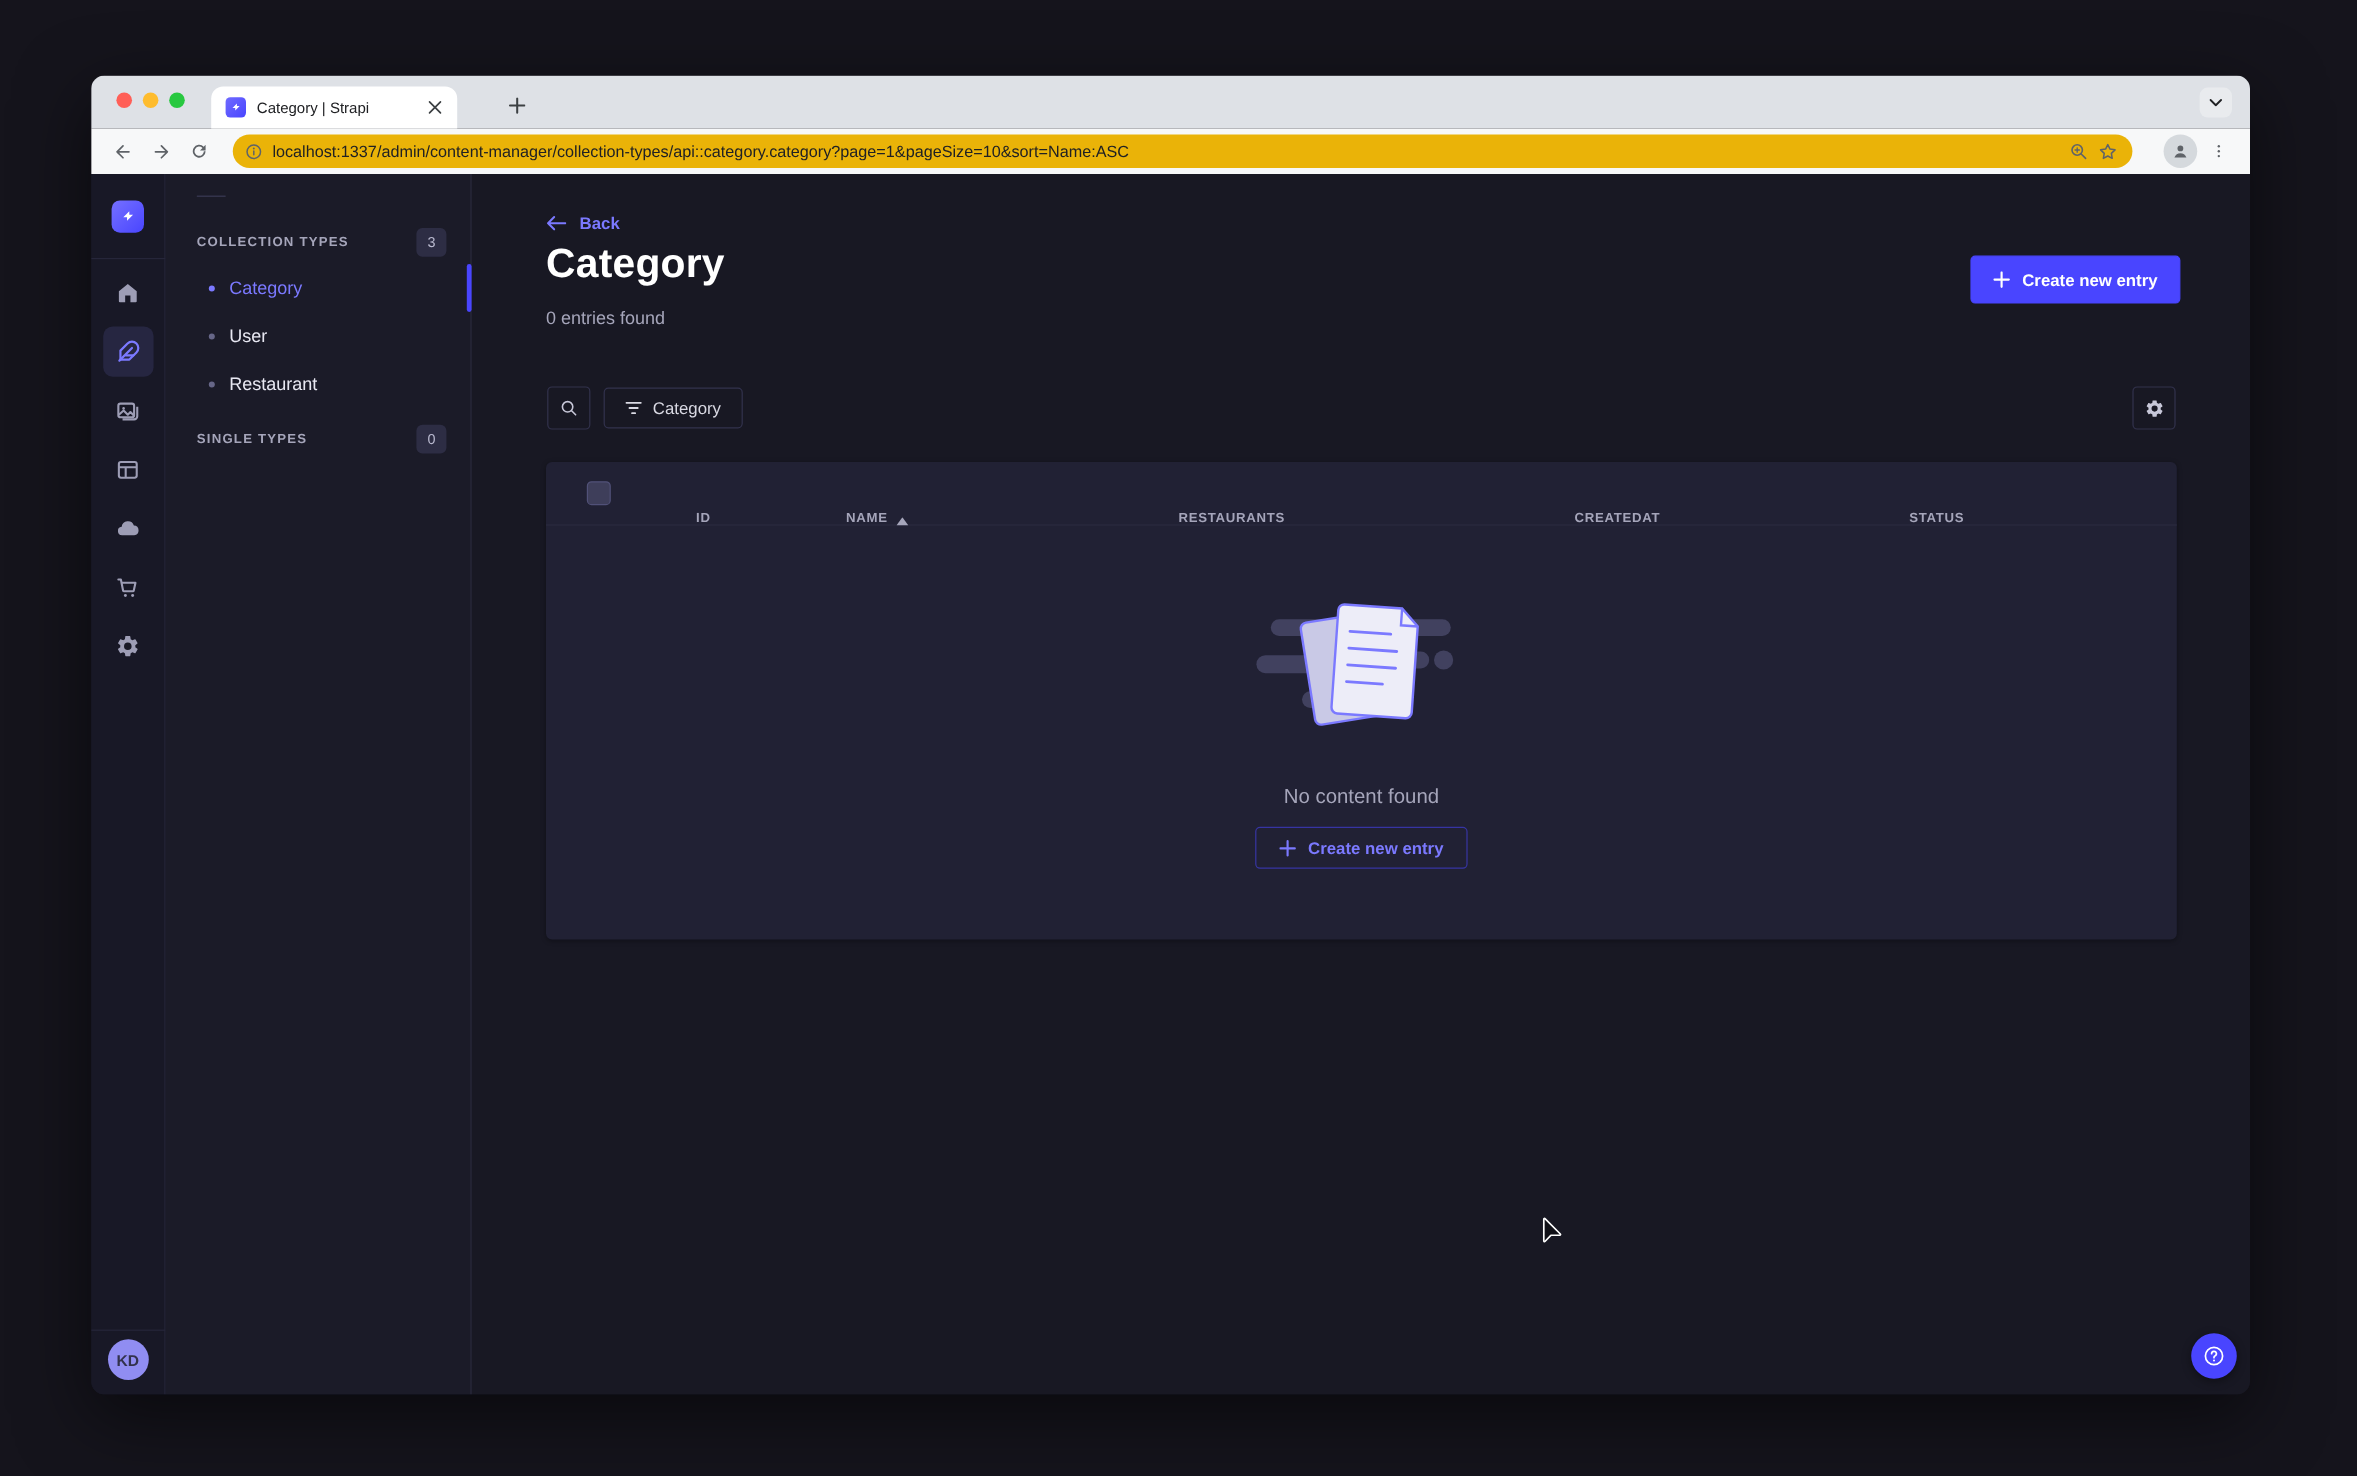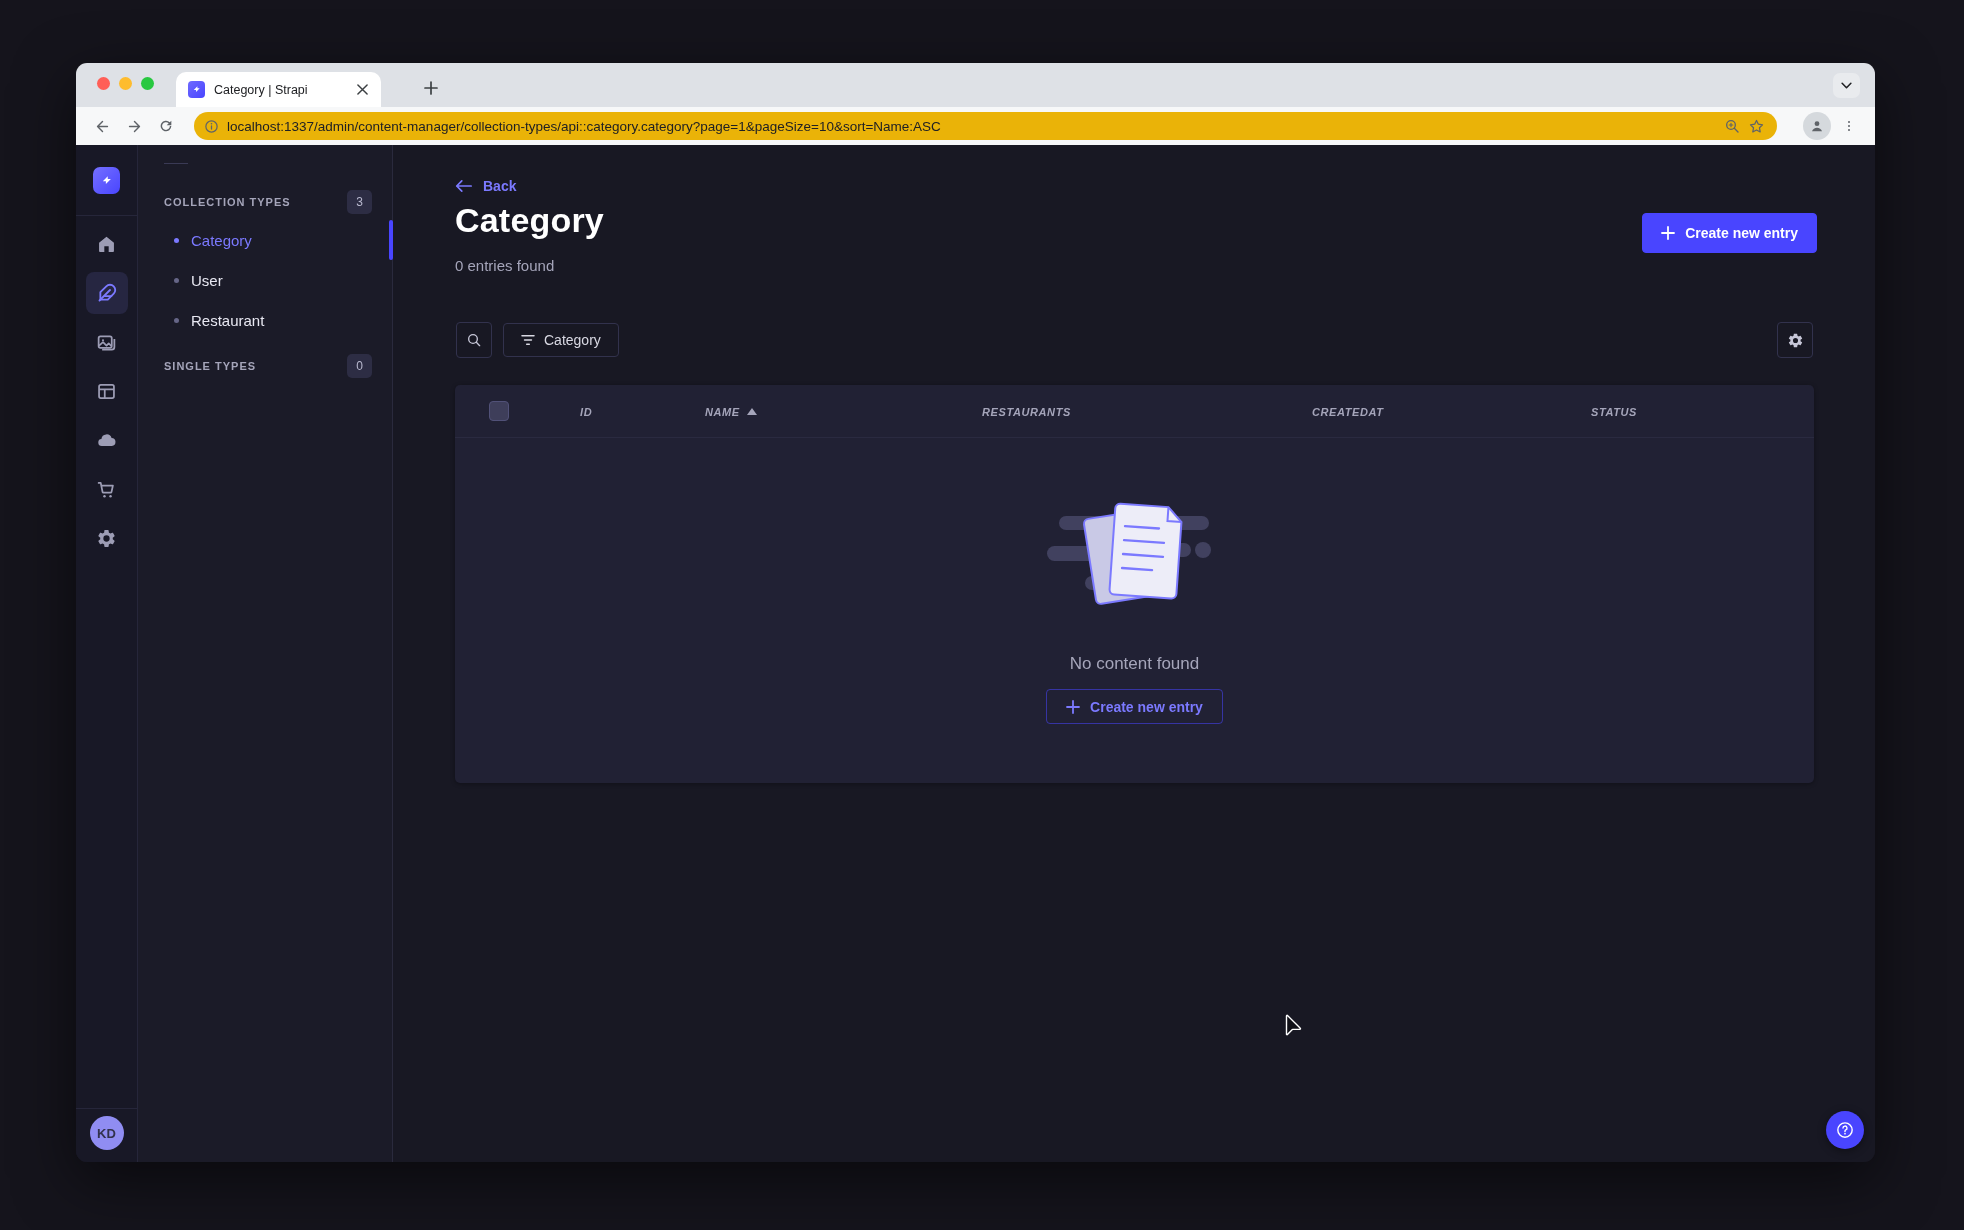--- a/index.html
+++ b/index.html
@@ -101,22 +101,22 @@
   .search-sq { top:177px; left:63px; }
   .gear-sq { top:177px; right:62px; }
   .filters-btn { position:absolute; top:178px; left:110px; height:34px; padding:0 17px;
     border:1px solid #32324d; border-radius:4px; display:flex; align-items:center; gap:9px;
     color:#d9d9e3; font-size:14px; background:transparent; }
 
   
   .card { position:absolute; top:240px; left:62px; right:61px; height:398px;
     background:#212134; border-radius:5px; box-shadow:0 1px 4px rgba(3,3,5,.35); }
   .thead { position:relative; height:53px; border-bottom:1px solid #2a2a40; }
-  .th { position:absolute; top:0; height:53px; display:flex; align-items:center; gap:7px;
-    font-size:11px; font-weight:700; letter-spacing:.6px; color:#a5a5ba;font-style:italic; }
+  .th { position:absolute; top:0; height:53px; display:flex; align-items:flex-end; gap:7px;
+    font-size:11px; font-weight:700; letter-spacing:.6px; color:#a5a5ba; }
   .checkbox { position:absolute; left:34px; top:16px; width:20px; height:20px;
     background:#3e3e5a; border:1px solid #515178; border-radius:4px; }
   .th-id { left:125px; } .th-name { left:250px; } .th-restaurants { left:527px; }
   .th-createdat { left:857px; } .th-status { left:1136px; }
   .sort-arrow { display:flex; align-items:center; color:#a5a5ba; }
 
   .empty { position:absolute; top:53px; left:0; right:0; bottom:0;
     display:flex; flex-direction:column; align-items:center; }
   .empty-illustration { margin-top:58px; }
   .empty-msg { margin-top:36px; font-size:17px; color:#a5a5ba; }

